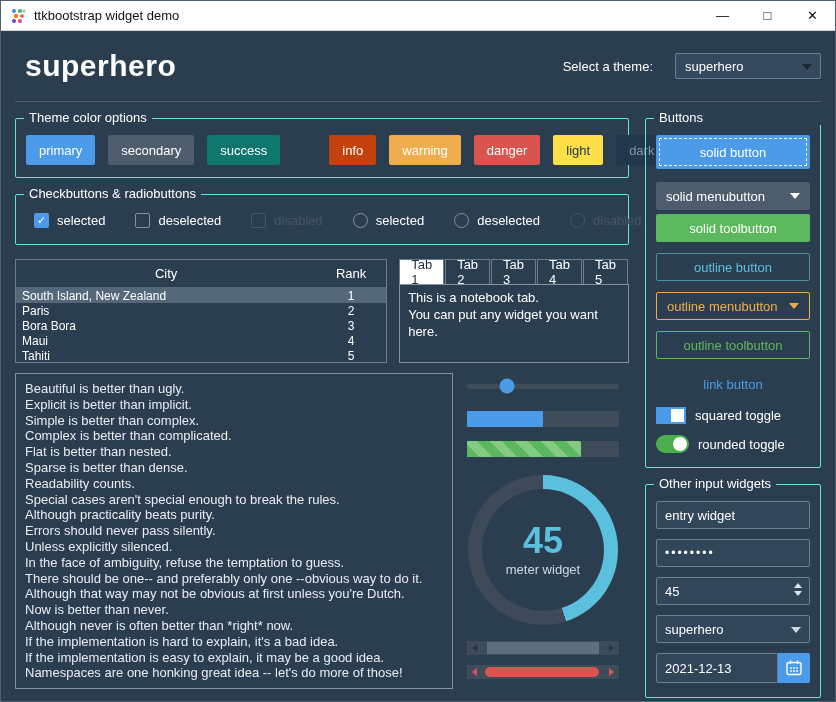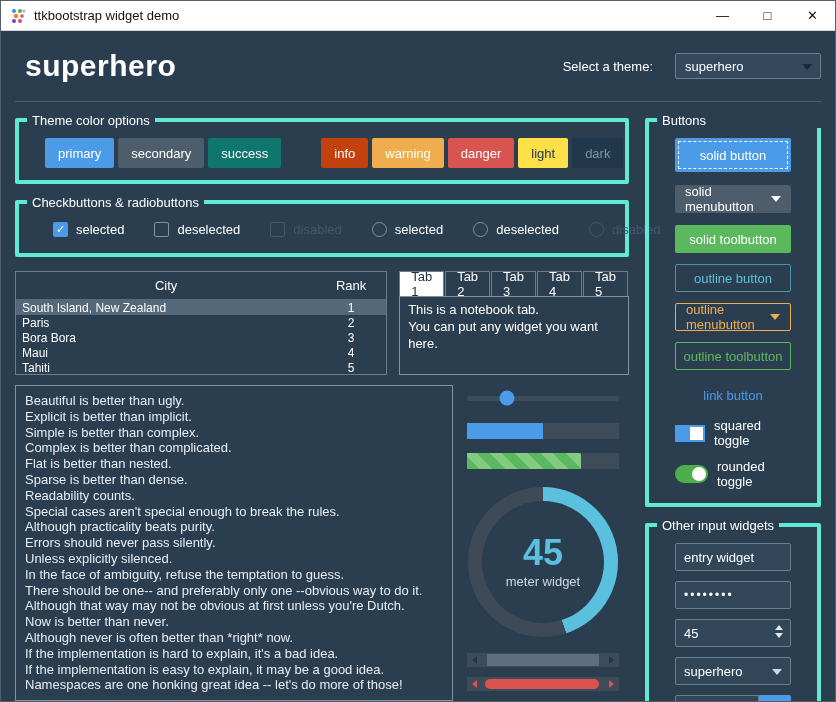--- a/index.html
+++ b/index.html
@@ -23,25 +23,25 @@
   .theme-combo { width:146px; }
   .arrow-down { width:0; height:0; border-left:5px solid transparent; border-right:5px solid transparent; border-top:6px solid currentColor; }
   .combo-arrow { position:absolute; right:8px; top:10px; }
   .theme-combo .combo-arrow { color:#1c2833; }
   .separator { border-top:1px solid #4e5e6e; }
   .main { display:flex; gap:16px; margin-top:16px; }
   .left-col { width:614px; flex:0 0 auto; }
   .right-col { flex:1; }
 
   
-  .lframe { position:relative; border:4px solid #5eead4; border-radius:2px; padding:16px 26px 12px; }
+  .lframe { position:relative; border:1px solid #5eead4; border-radius:2px; padding:16px 10px 12px; }
   .lf-label { position:absolute; top:-9px; left:8px; background:#2b3e50; padding:0 5px; font-size:13px; color:#fff; }
 
   
-  .tc-row { display:flex; gap:4px; }
+  .tc-row { display:flex; gap:13px; }
   .tc-btn { height:30px; border:none; border-radius:2px; padding:0 13px; font-size:13px; font-family:inherit; flex:1; cursor:pointer; }
 
   
   .checks-frame { margin-top:16px; }
   .checks-row { display:flex; gap:30px; align-items:center; padding:2px 8px 4px; }
   .check-item { display:flex; align-items:center; gap:8px; font-size:13px; cursor:pointer; }
   .cb { width:15px; height:15px; border-radius:2px; display:flex; align-items:center; justify-content:center; font-size:11px; color:#fff; }
   .cb.selected { background:#4c9be8; }
   .cb.deselected { border:1px solid #8391a0; }
   .cb.disabled { border:1px solid #44566a; }
@@ -98,21 +98,21 @@
   .sb2 .sb-arrow { color:#d9534f; }
   .sb-thumb { position:absolute; top:1px; height:12px; background:#5d6f7e; }
   .sb2 .sb-thumb { background:#d9534f; border-radius:6px; top:2px; height:10px; }
 
   
   .btn-frame { display:flex; flex-direction:column; padding-bottom:14px; }
   .btn-frame > * { width:100%; }
   .solid-button { height:34px; background:#4c9be8; color:#fff; border:none; border-radius:2px; font-size:13px; font-family:inherit; outline:1px dashed #fff; outline-offset:-4px; cursor:pointer; }
   .menubutton { height:28px; margin-top:13px; background:#4e5d6c; color:#fff; border:none; border-radius:2px; font-size:13px; display:flex; align-items:center; padding:0 10px; cursor:pointer; position:relative; }
   .menubutton .arrow-down { position:absolute; right:10px; }
-  .solid-toolbutton { height:28px; margin-top:12px; background:#5cb85c; color:#fff; border:none; border-radius:2px; font-size:13px; font-family:inherit; cursor:pointer; }
+  .solid-toolbutton { height:28px; margin-top:4px; background:#5cb85c; color:#fff; border:none; border-radius:2px; font-size:13px; font-family:inherit; cursor:pointer; }
   .outline-button { height:28px; margin-top:11px; background:transparent; border:1px solid #4f8fa6; border-radius:2px; color:#5bc0de; font-size:13px; font-family:inherit; cursor:pointer; }
   .outline-menubutton { height:28px; margin-top:11px; background:transparent; border:1px solid #f0ad4e; border-radius:2px; color:#f0ad4e; font-size:13px; display:flex; align-items:center; padding:0 10px; cursor:pointer; position:relative; }
   .outline-menubutton .arrow-down { position:absolute; right:10px; }
   .outline-toolbutton { height:28px; margin-top:11px; background:transparent; border:1px solid #5cb85c; border-radius:2px; color:#5cb85c; font-size:13px; font-family:inherit; cursor:pointer; }
   .link-button { height:24px; margin-top:13px; background:none; border:none; color:#4c9be8; font-size:13px; font-family:inherit; cursor:pointer; }
   .toggle-row { display:flex; align-items:center; gap:9px; margin-top:11px; font-size:13px; cursor:pointer; }
   .toggle-round { width:33px; height:18px; border-radius:9px; background:#4cae4c; position:relative; flex:0 0 auto; }
   .toggle-round .knob { position:absolute; right:2px; top:2px; width:14px; height:14px; border-radius:50%; background:#fff; }
   .toggle-square { width:30px; height:17px; background:#4c9be8; position:relative; flex:0 0 auto; }
   .toggle-square .knob { position:absolute; right:2px; top:2px; width:13px; height:13px; background:#fff; }

